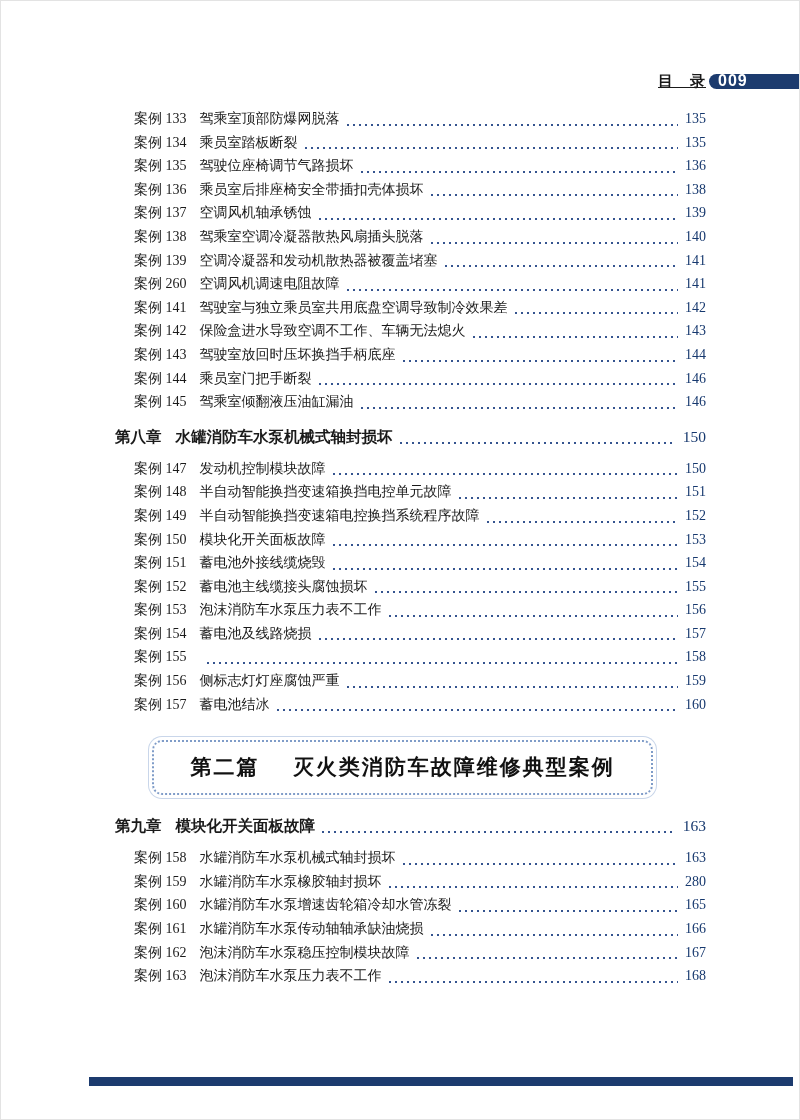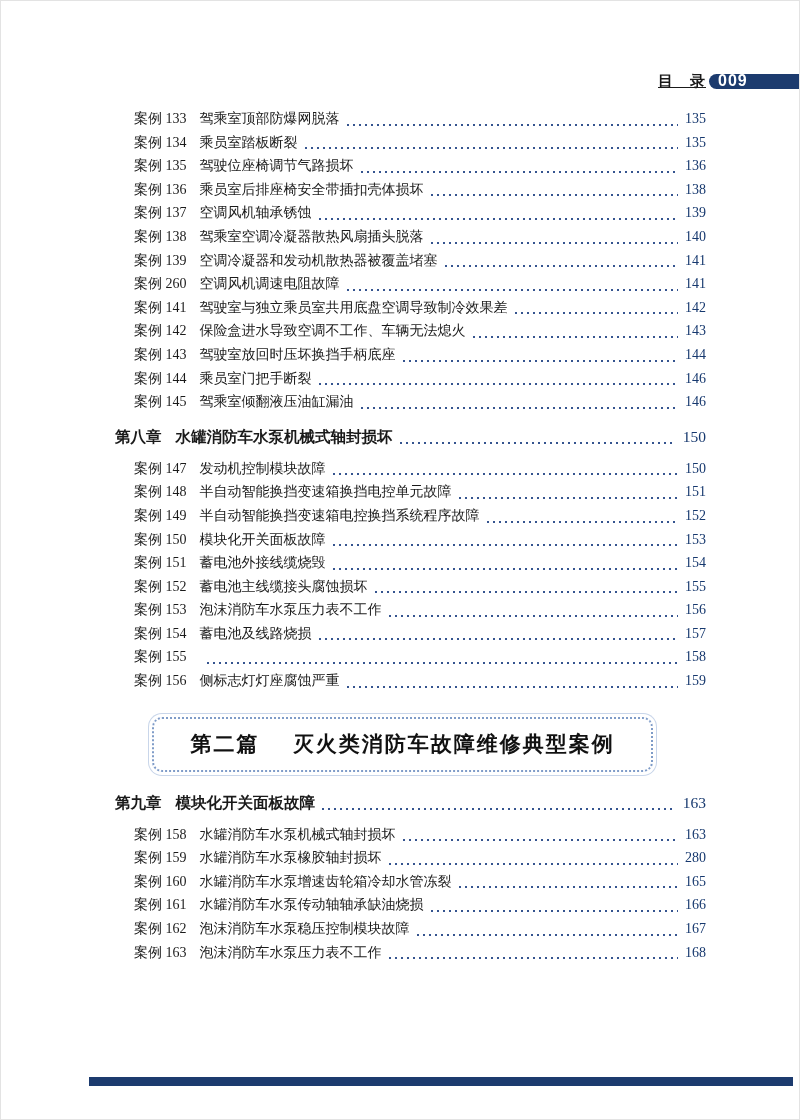--- a/index.html
+++ b/index.html
@@ -231,20 +231,26 @@
     <span class="row-label">案例 155</span>
     <span class="leader"></span>
     <span class="pagenum">158</span>
   </div>
       <div class="row entry-row">
     <span class="row-label">案例 156</span>
     <span class="row-title">侧标志灯灯座腐蚀严重</span>
     <span class="leader"></span>
     <span class="pagenum">159</span>
   </div>
+      <div class="row entry-row">
+    <span class="row-label">案例 157</span>
+    <span class="row-title">蓄电池结冰</span>
+    <span class="leader"></span>
+    <span class="pagenum">160</span>
+  </div>
       <div class="part-row">
     <div class="part-box">
       <span class="part-label">第二篇</span>
       <span class="part-title">灭火类消防车故障维修典型案例</span>
     </div>
   </div>
       <div class="row chapter-row">
     <span class="row-label">第九章</span>
     <span class="row-title">模块化开关面板故障</span>
     <span class="leader"></span>

